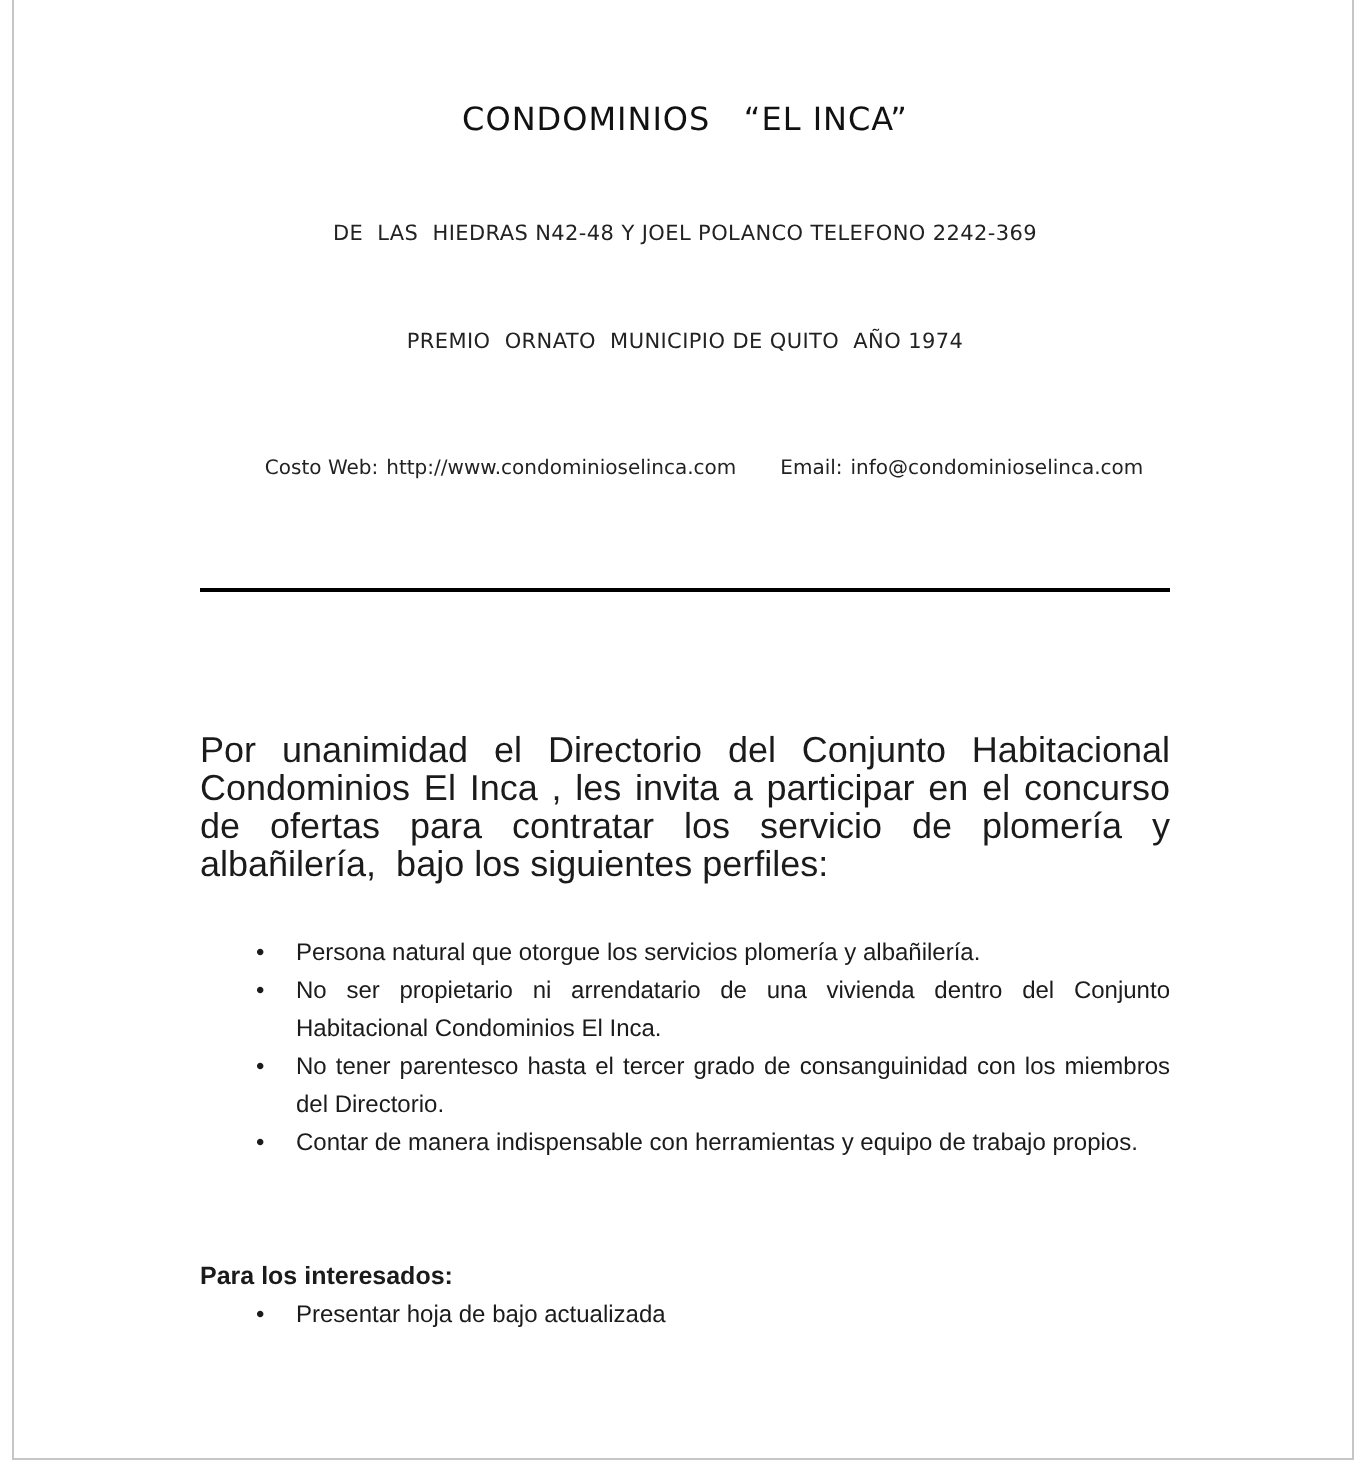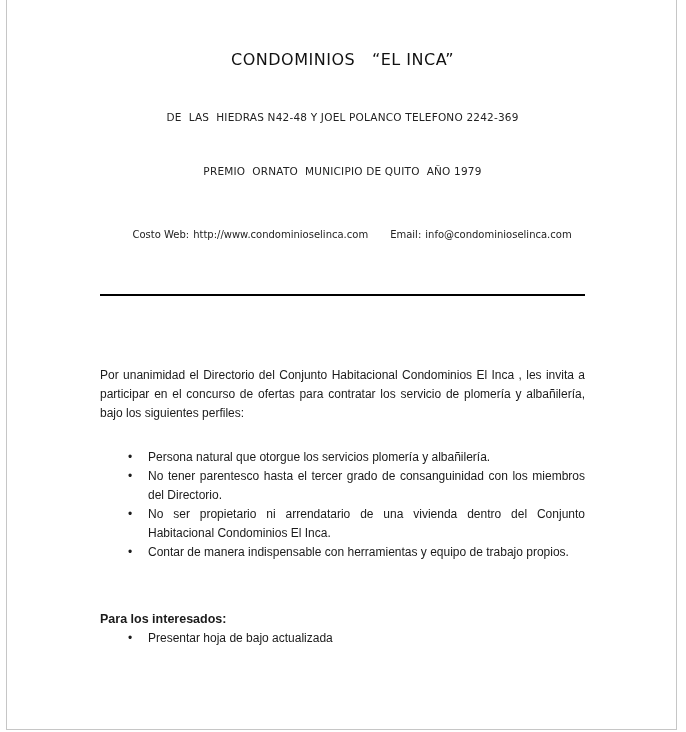--- a/index.html
+++ b/index.html
@@ -53,21 +53,21 @@
   }
   .lh-web .seg { margin: 0 2px; }
   .lh-web .gap { display: inline-block; width: 18px; }
   .divider {
     border-bottom: 2px solid #000000;
     margin-top: 5px;
   }
   
   .intro {
     margin-top: 32px;
-    font-size: 12px;
+    font-size: 18px;
     line-height: 19px;
     text-align: justify;
     white-space: pre-wrap;
   }
   .section-title {
     margin-top: 36px;
     text-align: center;
     font-size: 12.5px;
     font-weight: bold;
     text-decoration: underline;
@@ -99,34 +99,34 @@
   b, .bold { font-weight: bold; }
 </style>
 </head>
 <body>
 
 <div class="page">
 
   <div class="letterhead">
     <div class="lh-title">CONDOMINIOS   “EL INCA”</div>
     <div class="lh-line">DE  LAS  HIEDRAS N42-48 Y JOEL POLANCO TELEFONO 2242-369</div>
-    <div class="lh-line">PREMIO  ORNATO  MUNICIPIO DE QUITO  AÑO 1979</div>
+    <div class="lh-line">PREMIO  ORNATO  MUNICIPIO DE QUITO  AÑO 1974</div>
     <div class="lh-web">
       <span class="seg">Costo Web:</span><span class="seg">http://www.condominioselinca.com</span><span class="gap"></span><span class="seg">Email:</span><span class="seg">info@condominioselinca.com</span>
     </div>
     <div class="divider"></div>
   </div>
 
   <p class="intro">Por unanimidad el Directorio del Conjunto Habitacional Condominios El Inca , les invita a participar en el concurso de ofertas para contratar los servicio de plomería y albañilería,  bajo los siguientes perfiles:</p>
 
 
   <ul class="bullets req-list">
     <li>Persona natural que otorgue los servicios plomería y albañilería.</li>
+    <li>No ser propietario ni arrendatario de una vivienda dentro del Conjunto Habitacional Condominios El Inca.</li>
     <li>No tener parentesco hasta el tercer grado de consanguinidad con los miembros del Directorio.</li>
-    <li>No ser propietario ni arrendatario de una vivienda dentro del Conjunto Habitacional Condominios El Inca.</li>
     <li>Contar de manera indispensable con herramientas y equipo de trabajo propios.</li>
   </ul>
 
   <div class="interested-heading">Para los interesados:</div>
 
   <ul class="bullets doc-list">
     <li><span>Presentar hoja de bajo actualizada</span><span class="bold"></span></li>
 
   </ul>
 

